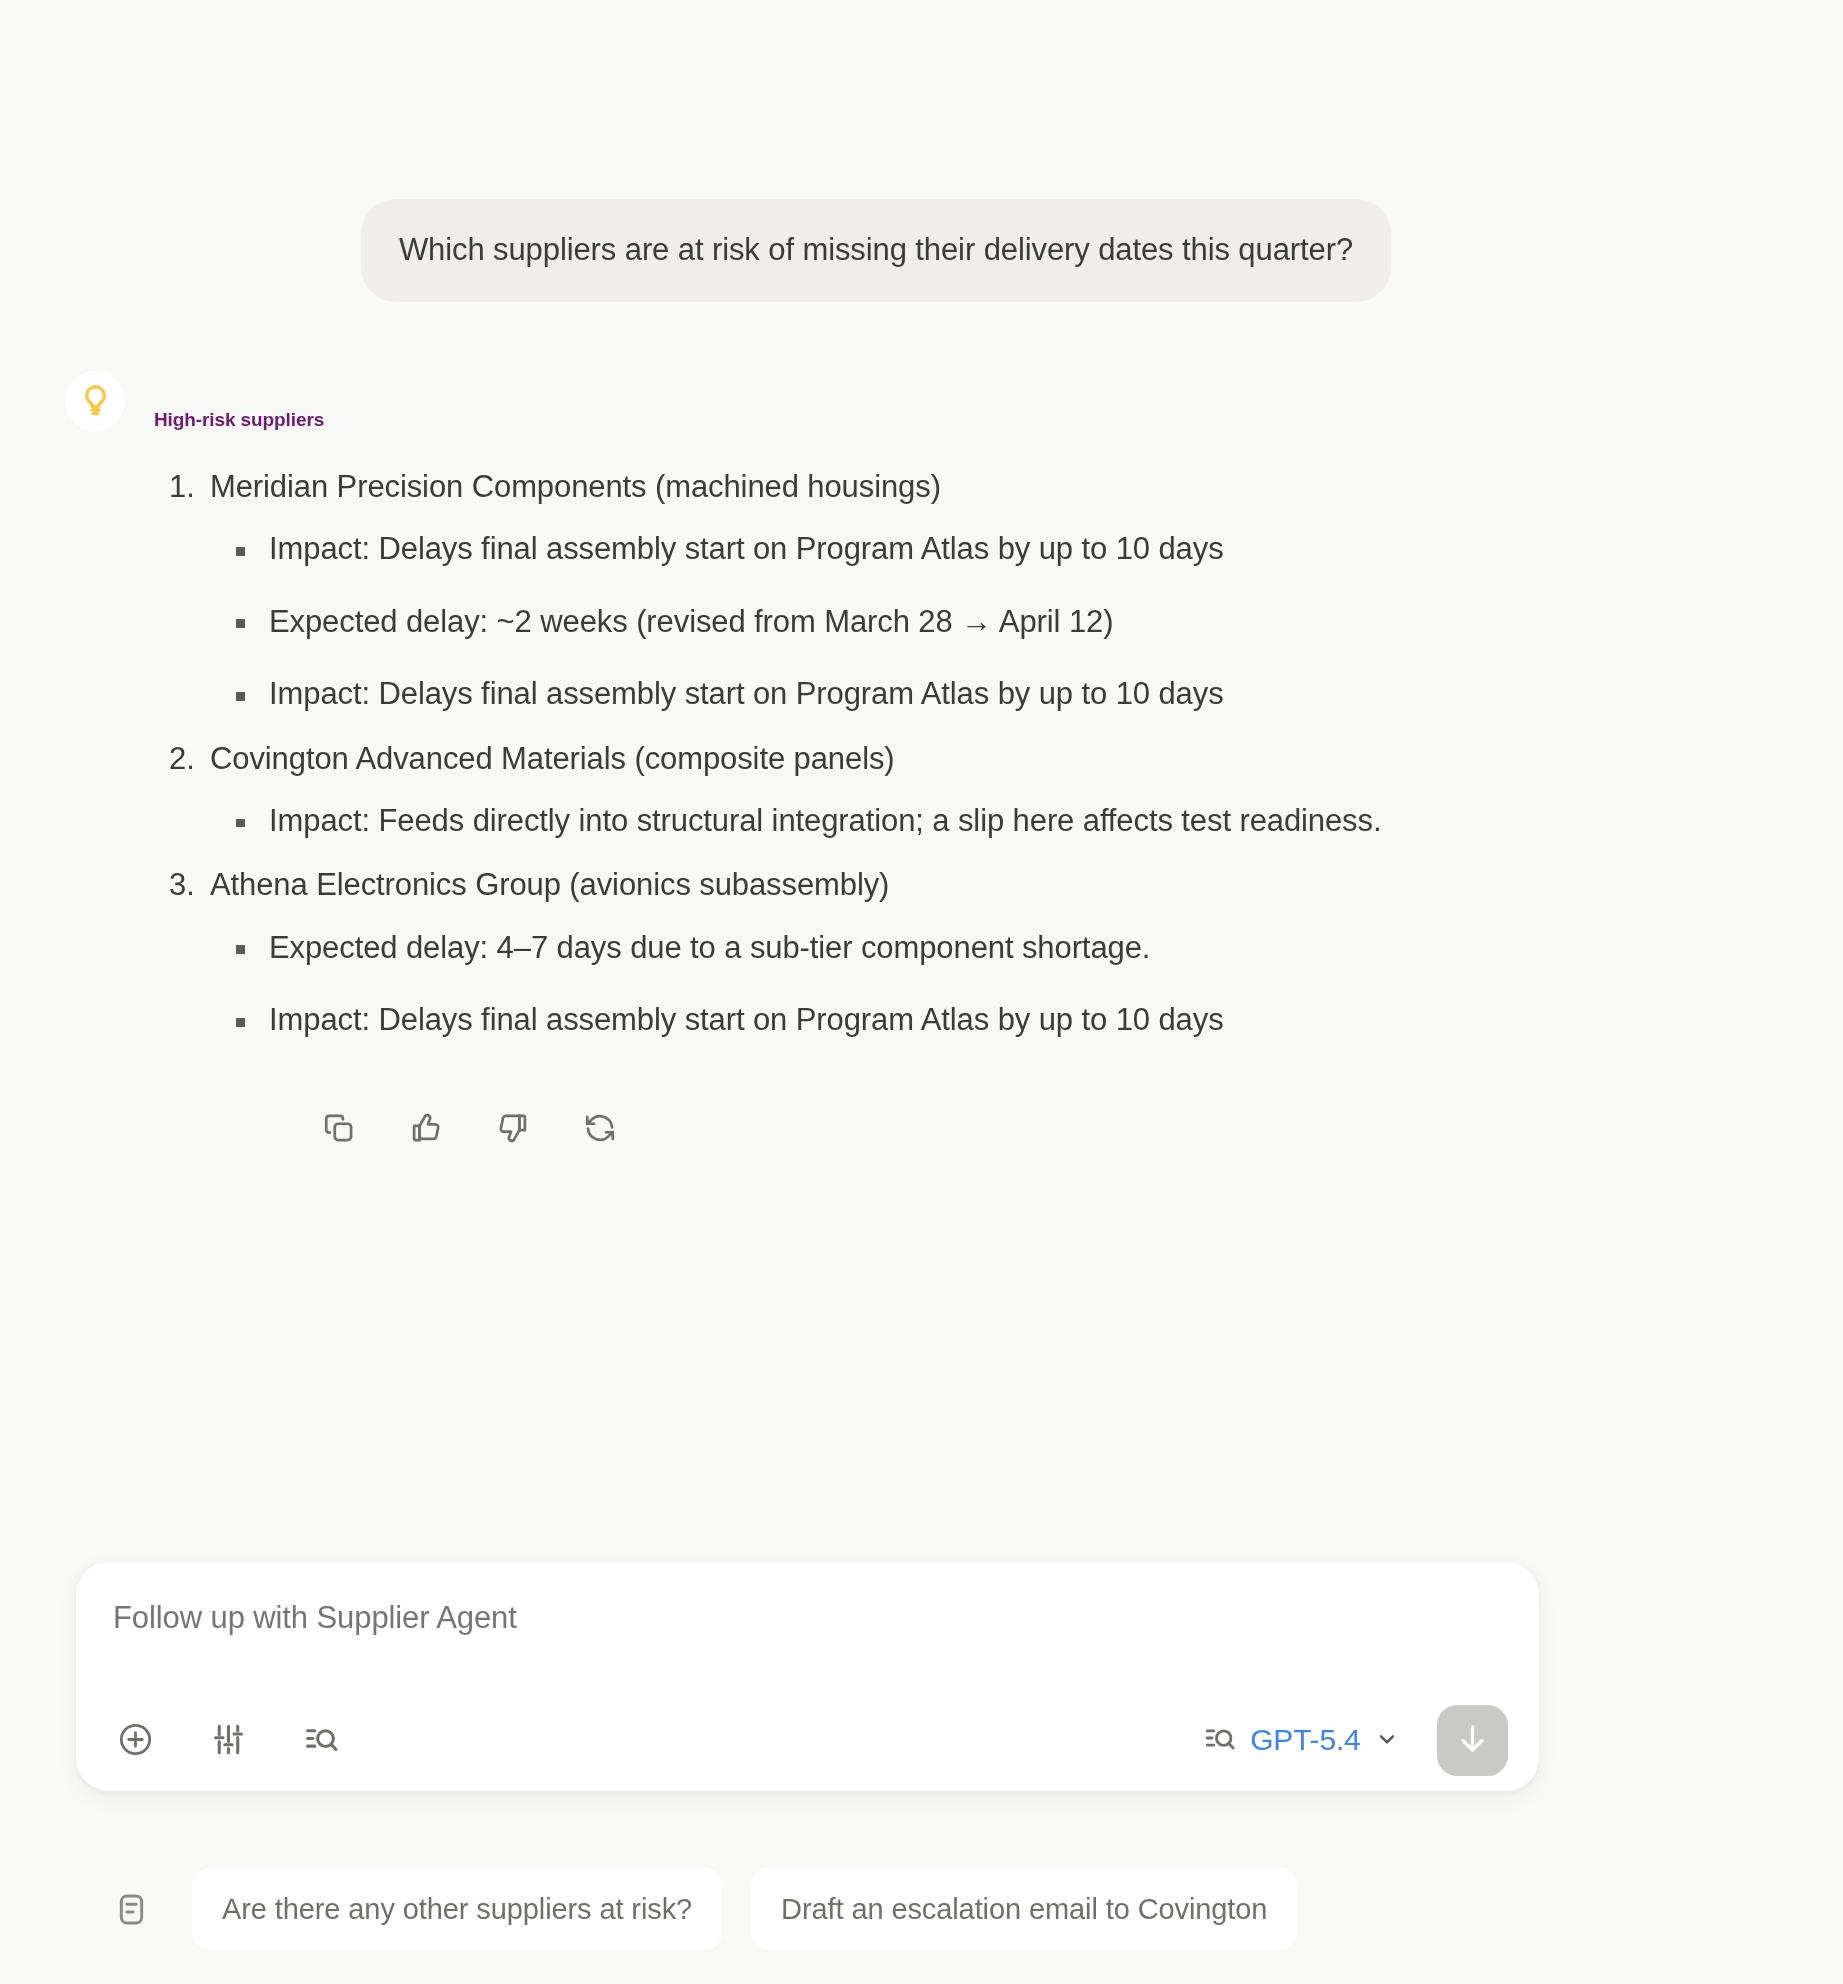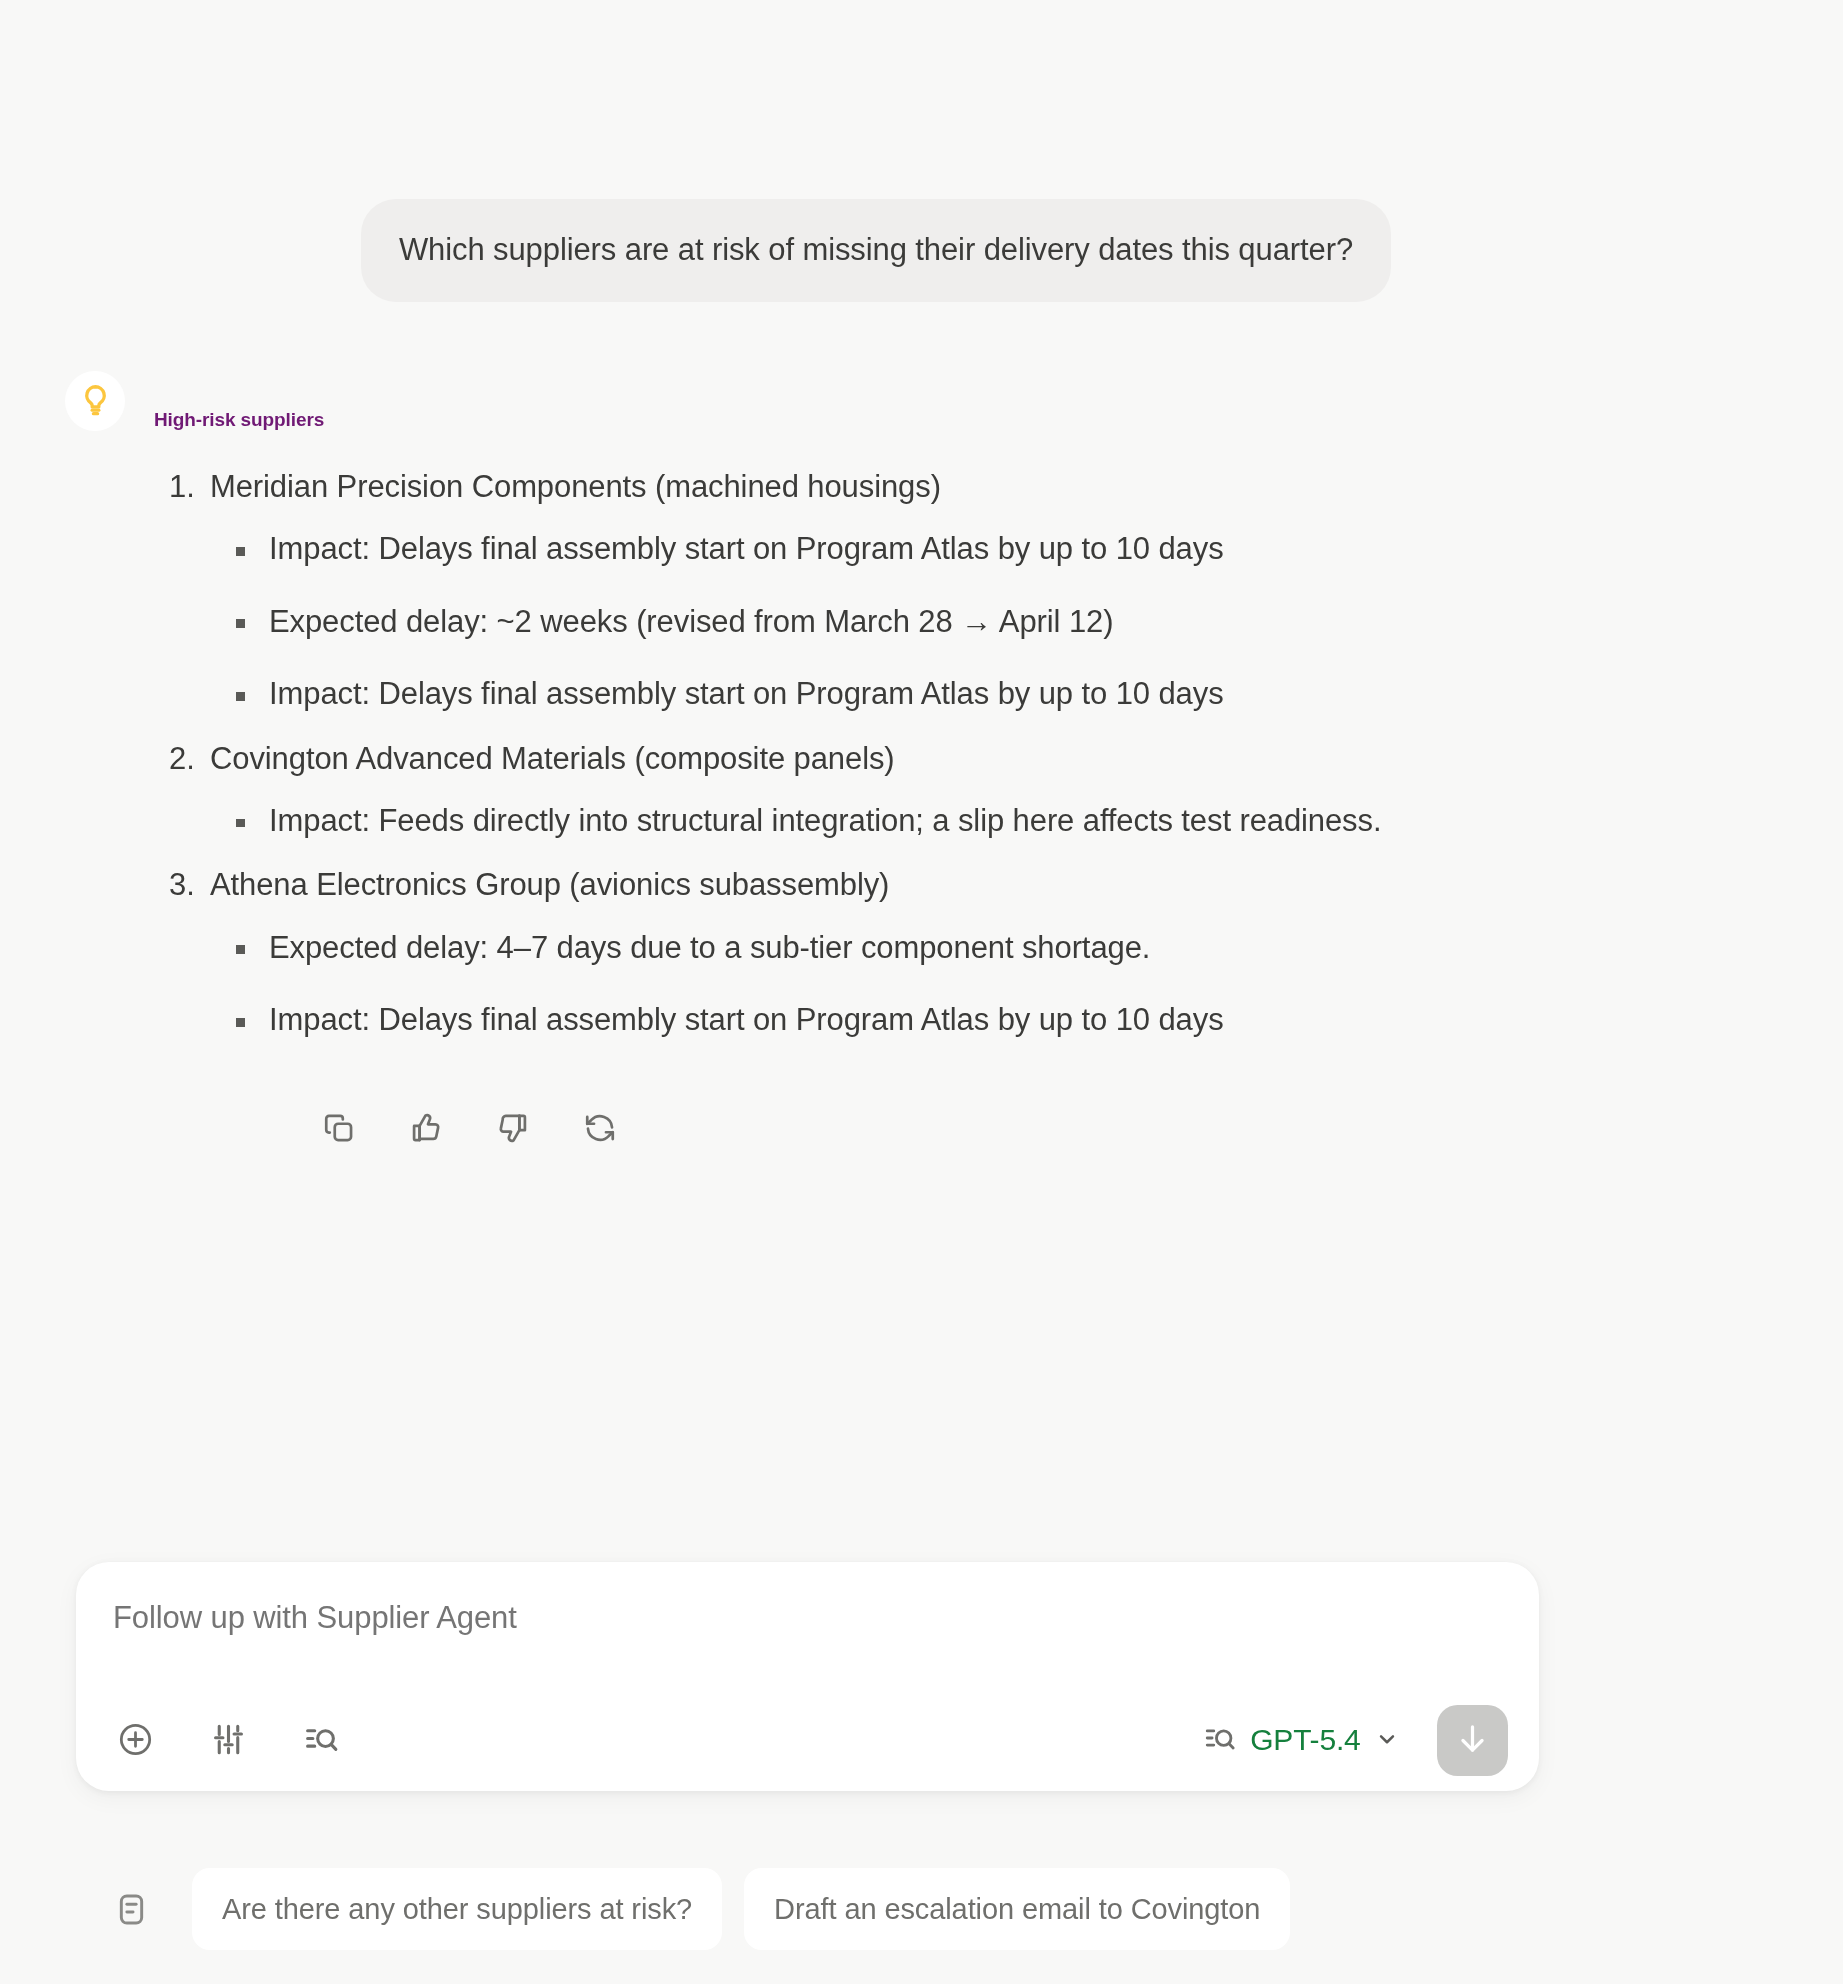--- a/index.html
+++ b/index.html
@@ -210,21 +210,21 @@
   .model-picker {
     display: flex;
     align-items: center;
     gap: 13.6px;
     cursor: pointer;
     padding: 6.8px 5.5px;
     margin-right: 15px;
   }
   .model-name {
     font-size: 30px;
-    color: #15803d;
+    color: #3b82f6;
     letter-spacing: -0.2px;
   }
   .send-button {
     width: 71px;
     height: 71px;
     border-radius: 20.4px;
     background: #c9c9c7;
     display: flex;
     align-items: center;
     justify-content: center;
@@ -441,20 +441,20 @@
   </div>
 
   <div class="suggestions">
     <span class="suggestion-icon">
       <svg width="37" height="37" viewBox="0 0 24 24" fill="none" stroke="#8a8a87" stroke-width="1.9" stroke-linecap="round" stroke-linejoin="round">
         <rect x="5.4" y="3.2" width="13.2" height="17.6" rx="3.6"></rect>
         <path d="M9 8.6h6"></path>
         <path d="M9 13.6h4"></path>
       </svg>
     </span>
-    <div id="chip-container" style="display:flex;gap:22px;">
+    <div id="chip-container" style="display:flex;gap:29px;">
         <div class="chip">Are there any other suppliers at risk?</div>
         <div class="chip">Draft an escalation email to Covington</div>
       </div>
   </div>
 
 </div>
 
 
 </body></html>

